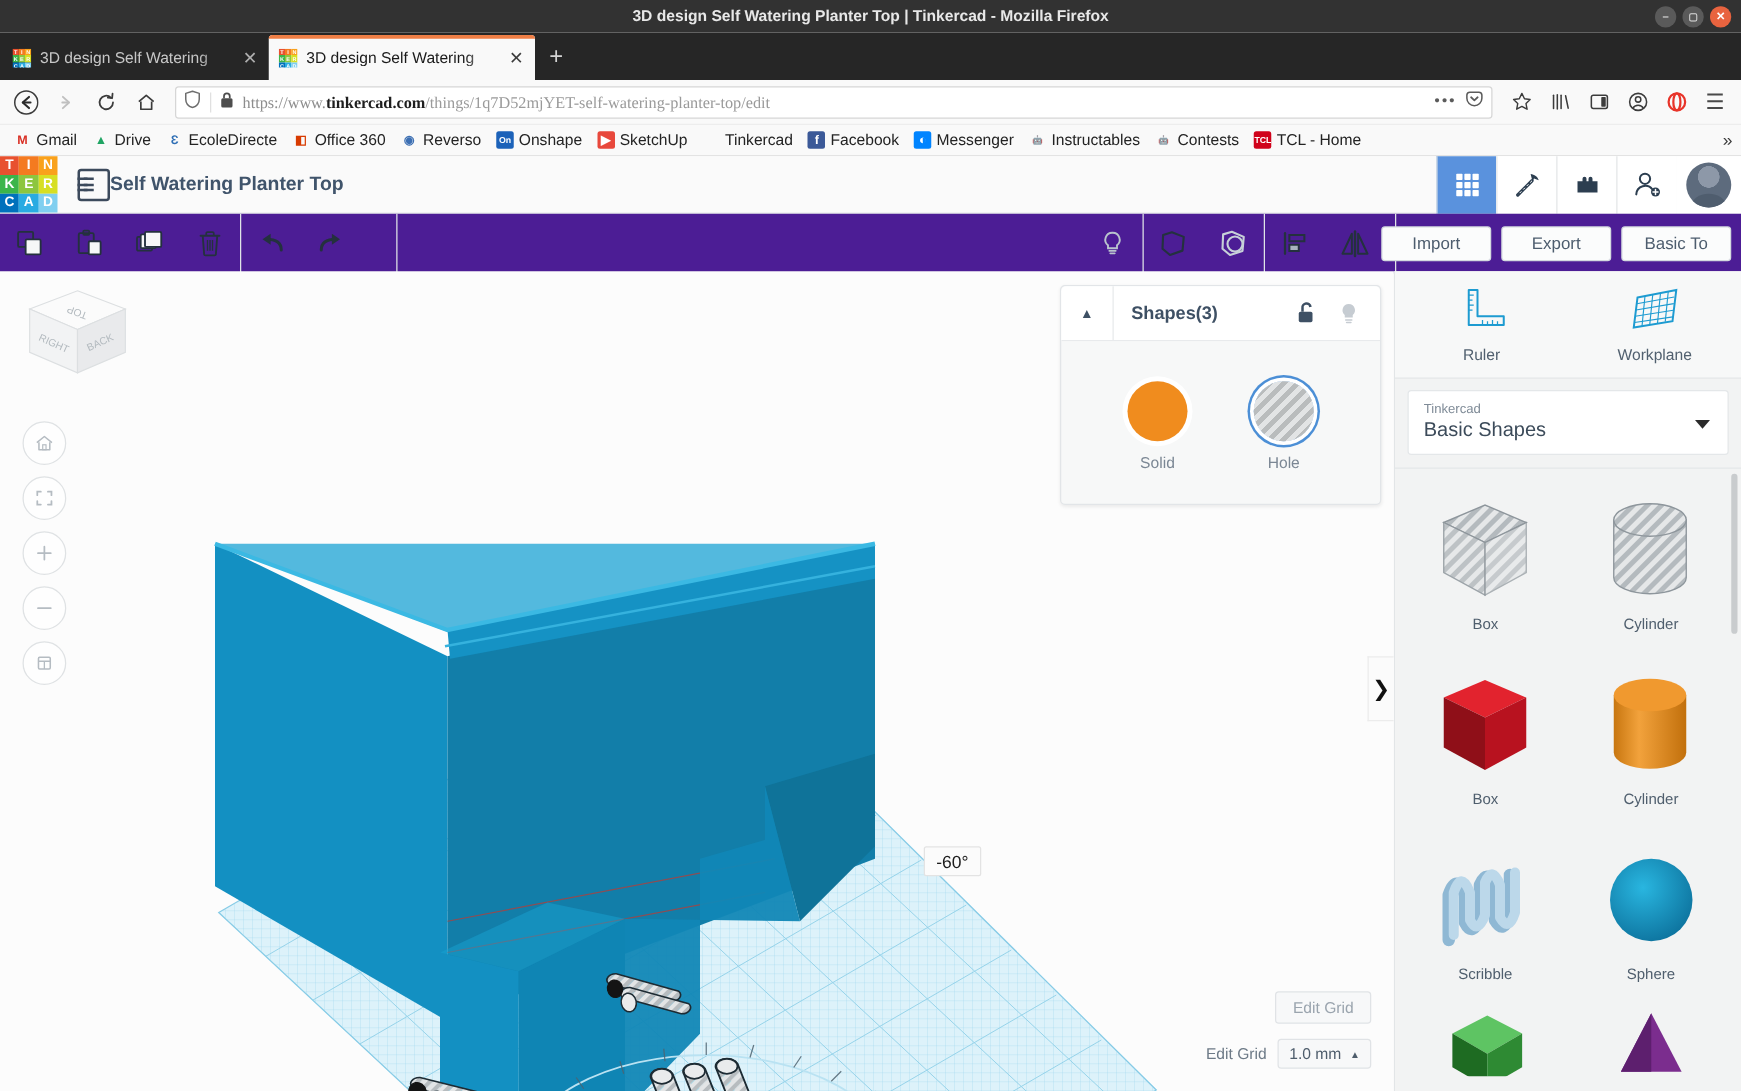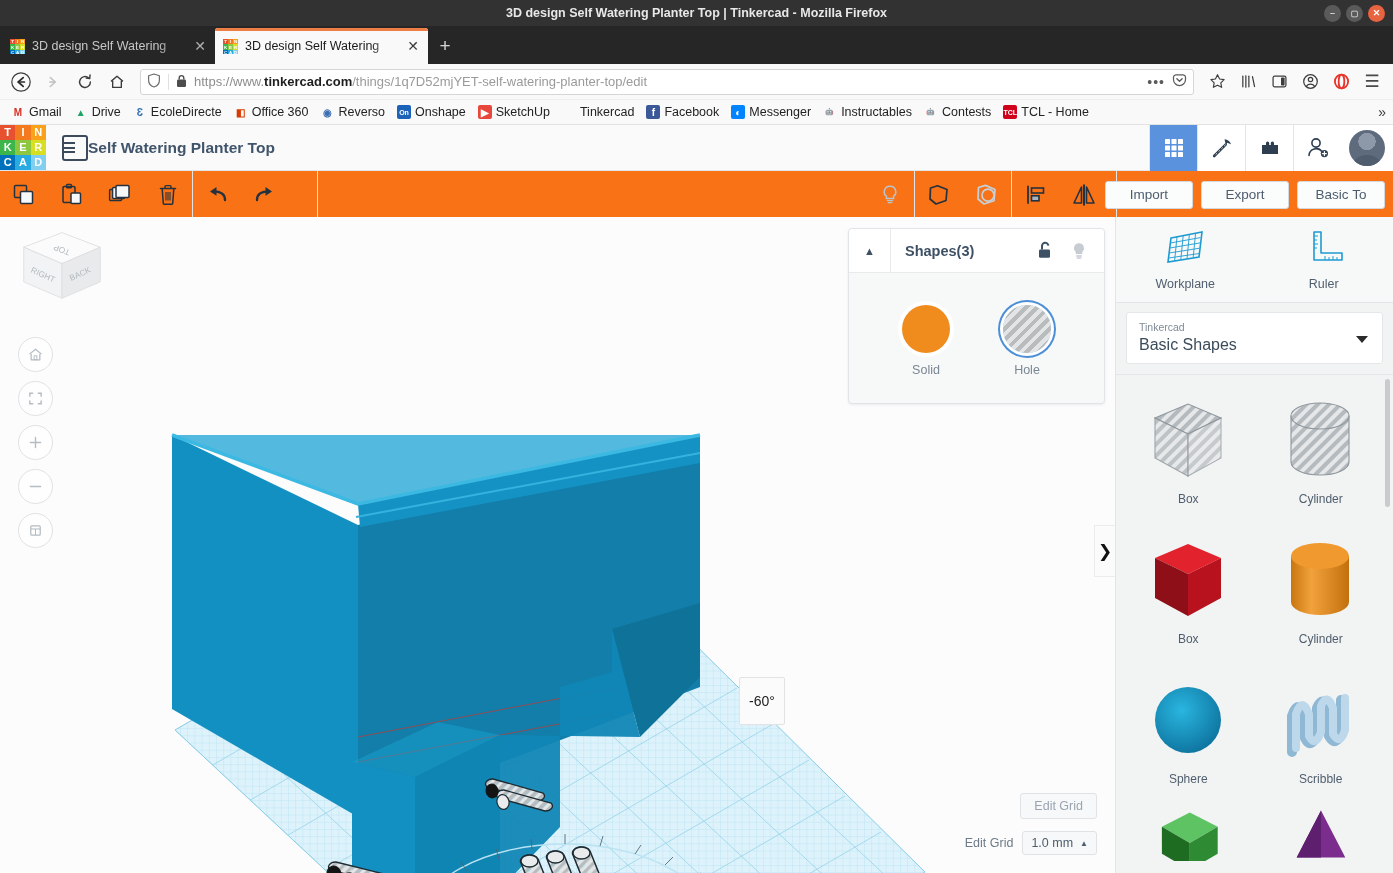--- a/index.html
+++ b/index.html
@@ -70,21 +70,21 @@
   }
   .navbtn {
     width: 30px; height: 28px; display: flex; align-items: center;
     justify-content: center; color: #4a4a4a; font-size: 16px;
     border-radius: 3px;
   }
   .navbtn.dim { color: #c2c2c2; }
   .urlbar {
     flex: 1; height: 26px; background: #fff; border: 1px solid #d6d6d6;
     border-radius: 3px; display: flex; align-items: center;
-    margin: 0 6px; padding: 0 6px; gap: 7px;
+    margin: 0 6px; padding: 0 6px; gap: 7px; font-family: Liberation Serif, serif;
   }
   .url-txt { flex: 1; font-size: 13px; color: #9a9a9a; white-space: nowrap; overflow: hidden; }
   .url-txt b { color: #1e1e1e; font-weight: bold; }
   .url-txt .sch { color: #8d8d8d; }
   .shield { color: #6d6d6d; font-size: 13px; }
   .lock { color: #4d4d4d; font-size: 11px; }
   .u-dots { color: #5b5b5b; font-size: 14px; letter-spacing: 1px; }
   .u-pocket { color: #5b5b5b; font-size: 13px; }
   .navbar-right { display: flex; align-items: center; gap: 1px; }
 
@@ -131,21 +131,21 @@
     background: radial-gradient(circle at 50% 32%, #8d98a8 0 28%, #5d6b7d 29% 100%);
     position: relative; overflow: hidden;
   }
   .avatar::after {
     content: ""; position: absolute; bottom: -9px; left: 50%; transform: translateX(-50%);
     width: 28px; height: 20px; border-radius: 50% 50% 0 0; background: #4f5d6e;
   }
 
   
   .tc-toolbar {
-    height: 48px; background: #f97316; border-bottom: 1px solid #dfe3e6;
+    height: 48px; background: #4c1d95; border-bottom: 1px solid #dfe3e6;
     display: flex; align-items: center; position: relative;
   }
   .tb-group { display: flex; align-items: center; height: 48px; }
   .tb-btn {
     width: 48px; height: 48px; display: flex; align-items: center;
     justify-content: center; color: #24313e;
   }
   .tb-btn.dim { color: #b9c4cd; }
   .tb-sep { width: 1px; height: 48px; background: #e0e4e7; }
   .tb-right { position: absolute; right: 8px; display: flex; align-items: center; gap: 8px; }
@@ -766,21 +766,21 @@
           <ellipse cx="492" cy="574" rx="6" ry="7" transform="rotate(-12 492 574)"></ellipse>
         </g>
         <g fill="#e9ebec" stroke="#1d2b33" stroke-width="1.2">
           <ellipse cx="351" cy="669" rx="6.5" ry="8.5" transform="rotate(-12 351 669)"></ellipse>
           <ellipse cx="363" cy="678" rx="6.5" ry="8.5" transform="rotate(-12 363 678)"></ellipse>
           <ellipse cx="503" cy="585" rx="6" ry="7.5" transform="rotate(-12 503 585)"></ellipse>
         </g>
       </g>
     </svg>
 
-    <div style="position:absolute;left:739px;top:460px;background:#fbfbfb;border:1px solid #e3e3e3;padding:15px 9px;font-size:14px;color:#1d1d1d;border-radius:2px;">-60°</div>
+    <div style="position:absolute;left:739px;top:460px;background:#fbfbfb;border:1px solid #e3e3e3;padding:3px 9px;font-size:14px;color:#1d1d1d;border-radius:2px;">-60°</div>
 
     <div class="viewcube-wrap">
       <svg class="viewcube" viewBox="0 0 100 90">
         <polygon points="50,4 92,20 50,38 8,20" fill="#fbfbfb" stroke="#dcdfe1" stroke-width="1"></polygon>
         <polygon points="8,20 50,38 50,76 8,58" fill="#f2f3f4" stroke="#dcdfe1" stroke-width="1"></polygon>
         <polygon points="50,38 92,20 92,58 50,76" fill="#e9eaec" stroke="#dcdfe1" stroke-width="1"></polygon>
         <text x="50" y="24" font-size="9" fill="#b3babf" text-anchor="middle" font-family="Liberation Sans, sans-serif" transform="rotate(-159 50 22)">TOP</text>
         <text x="28" y="53" font-size="9" fill="#b3babf" text-anchor="middle" font-family="Liberation Sans, sans-serif" transform="rotate(24 28 53)">RIGHT</text>
         <text x="71" y="52" font-size="9" fill="#b3babf" text-anchor="middle" font-family="Liberation Sans, sans-serif" transform="rotate(-24 71 52)">BACK</text>
       </svg>
@@ -861,56 +861,56 @@
         <span>1.0 mm</span>
         <span style="font-size:8px">▲</span>
       </span>
     </div>
 
     <div class="panel-toggle">❯</div>
   </div>
 
   <div class="sidebar">
     <div class="sb-tools">
+      <div class="sb-tool">
+        <span>
+          <svg width="46" height="38" viewBox="0 0 46 38">
+            <path d="M13,4 L20,4 L20,25 L41,25 L41,32 L13,32 Z" fill="none" stroke="#1d9bd1" stroke-width="1.6" stroke-linejoin="round"></path>
+            <g stroke="#1d9bd1" stroke-width="1">
+              <path d="M13,8 H17"></path>
+                <path d="M13,12 H16"></path>
+                <path d="M13,16 H17"></path>
+                <path d="M13,20 H16"></path>
+              <path d="M24,32 V28"></path>
+                <path d="M28,32 V29"></path>
+                <path d="M32,32 V28"></path>
+                <path d="M36,32 V29"></path>
+            </g>
+          </svg>
+        </span>
+        <span class="sb-tool-label">Ruler</span>
+      </div>
       <div class="sb-tool">
         <span>
           <svg width="46" height="38" viewBox="0 0 46 38">
             <polygon points="9,10 40,4 37,29 6,34" fill="none" stroke="#1d9bd1" stroke-width="1.6"></polygon>
             <g stroke="#1d9bd1" stroke-width=".9">
               <path d="M15,8.8 L12.6,32.9"></path>
                 <path d="M21.2,7.6 L18.8,31.7"></path>
                 <path d="M27.4,6.4 L25,30.5"></path>
                 <path d="M33.6,5.2 L31.2,29.3"></path>
               <path d="M8.4,15 L38.4,9.6"></path>
                 <path d="M7.8,20 L38,14.9"></path>
                 <path d="M7.2,25 L37.6,20.2"></path>
                 <path d="M6.6,30 L37.2,25.5"></path>
             </g>
           </svg>
         </span>
         <span class="sb-tool-label">Workplane</span>
       </div>
-      <div class="sb-tool">
-        <span>
-          <svg width="46" height="38" viewBox="0 0 46 38">
-            <path d="M13,4 L20,4 L20,25 L41,25 L41,32 L13,32 Z" fill="none" stroke="#1d9bd1" stroke-width="1.6" stroke-linejoin="round"></path>
-            <g stroke="#1d9bd1" stroke-width="1">
-              <path d="M13,8 H17"></path>
-                <path d="M13,12 H16"></path>
-                <path d="M13,16 H17"></path>
-                <path d="M13,20 H16"></path>
-              <path d="M24,32 V28"></path>
-                <path d="M28,32 V29"></path>
-                <path d="M32,32 V28"></path>
-                <path d="M36,32 V29"></path>
-            </g>
-          </svg>
-        </span>
-        <span class="sb-tool-label">Ruler</span>
-      </div>
     </div>
 
     <div class="sb-select-wrap">
       <div class="sb-select">
         <div class="sb-select-sup">Tinkercad</div>
         <div class="sb-select-val">Basic Shapes</div>
         <span class="sb-caret"></span>
       </div>
     </div>
 
@@ -966,39 +966,39 @@
                 </linearGradient>
               </defs>
             <path d="M13,20 H71 V66 A29 13 0 0 1 13 66 Z" fill="url(#cyl)"></path>
             <ellipse cx="42" cy="20" rx="29" ry="13" fill="#f0992f"></ellipse>
           </svg>
           <span class="sb-item-label">Cylinder</span>
         </div>
 
         <div class="sb-item">
           <svg width="86" height="92" viewBox="0 0 86 92">
+            <path d="M14,76 L14,40 Q20,22 27,40 L27,62 Q33,74 39,58 L39,32 Q45,18 51,34 L51,60 Q58,72 63,56 L63,24" fill="none" stroke="#8fb8d4" stroke-width="10" stroke-linecap="round" stroke-linejoin="round"></path>
+            <path d="M18,72 L18,38 Q24,20 31,38 L31,60 Q37,72 43,56 L43,30 Q49,16 55,32 L55,58 Q62,70 67,54 L67,22" fill="none" stroke="#bcd8ea" stroke-width="8" stroke-linecap="round" stroke-linejoin="round"></path>
+          </svg>
+          <span class="sb-item-label">Scribble</span>
+        </div>
+
+        <div class="sb-item">
+          <svg width="86" height="92" viewBox="0 0 86 92">
             <defs>
                 <radialGradient id="sph" cx=".4" cy=".35" r=".75">
                   <stop offset="0" stop-color="#29b6e0"></stop>
                   <stop offset="1" stop-color="#0b6e99"></stop>
                 </radialGradient>
               </defs>
             <circle cx="43" cy="44" r="33" fill="url(#sph)"></circle>
           </svg>
           <span class="sb-item-label">Sphere</span>
         </div>
 
-        <div class="sb-item">
-          <svg width="86" height="92" viewBox="0 0 86 92">
-            <path d="M14,76 L14,40 Q20,22 27,40 L27,62 Q33,74 39,58 L39,32 Q45,18 51,34 L51,60 Q58,72 63,56 L63,24" fill="none" stroke="#8fb8d4" stroke-width="10" stroke-linecap="round" stroke-linejoin="round"></path>
-            <path d="M18,72 L18,38 Q24,20 31,38 L31,60 Q37,72 43,56 L43,30 Q49,16 55,32 L55,58 Q62,70 67,54 L67,22" fill="none" stroke="#bcd8ea" stroke-width="8" stroke-linecap="round" stroke-linejoin="round"></path>
-          </svg>
-          <span class="sb-item-label">Scribble</span>
-        </div>
-
         <div class="sb-item" style="height:60px;align-self:start">
           <svg width="86" height="60" viewBox="0 0 86 60" style="margin-top:6px">
             <polygon points="14,22 45,6 76,22 45,40" fill="#5ec463"></polygon>
             <polygon points="14,22 45,40 45,70 14,52" fill="#1e6b22"></polygon>
             <polygon points="45,40 76,22 76,52 45,70" fill="#2e8a33"></polygon>
           </svg>
         </div>
 
         <div class="sb-item" style="height:60px;align-self:start">
           <svg width="86" height="60" viewBox="0 0 86 60" style="margin-top:6px">

